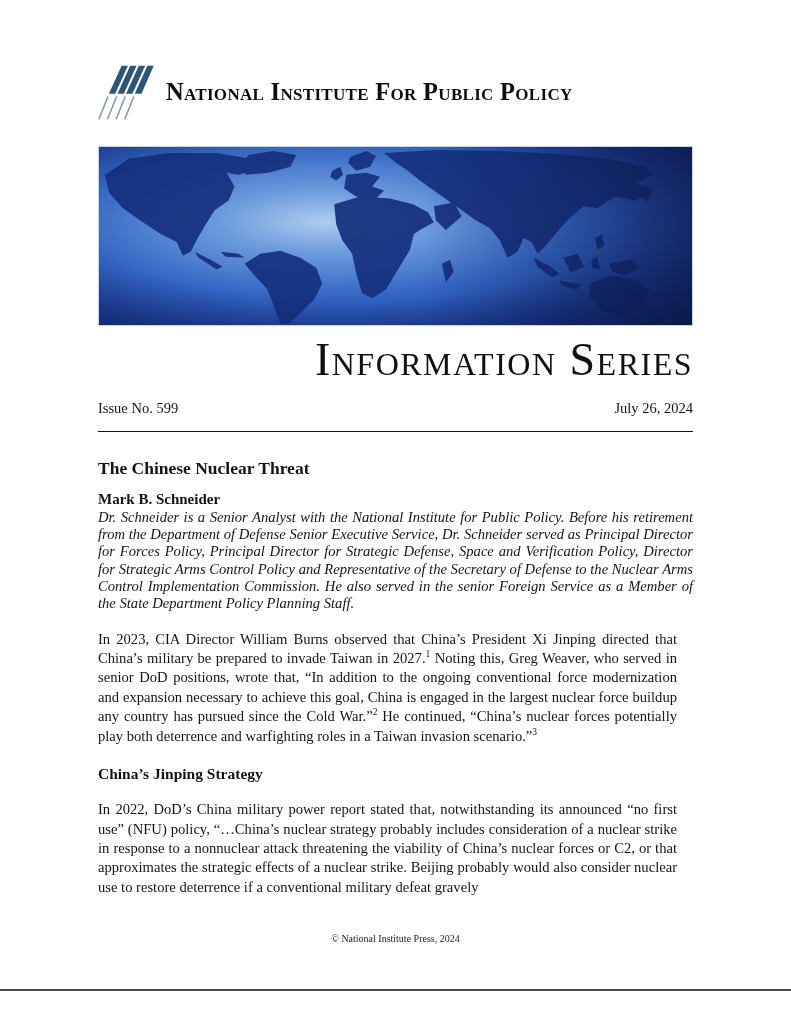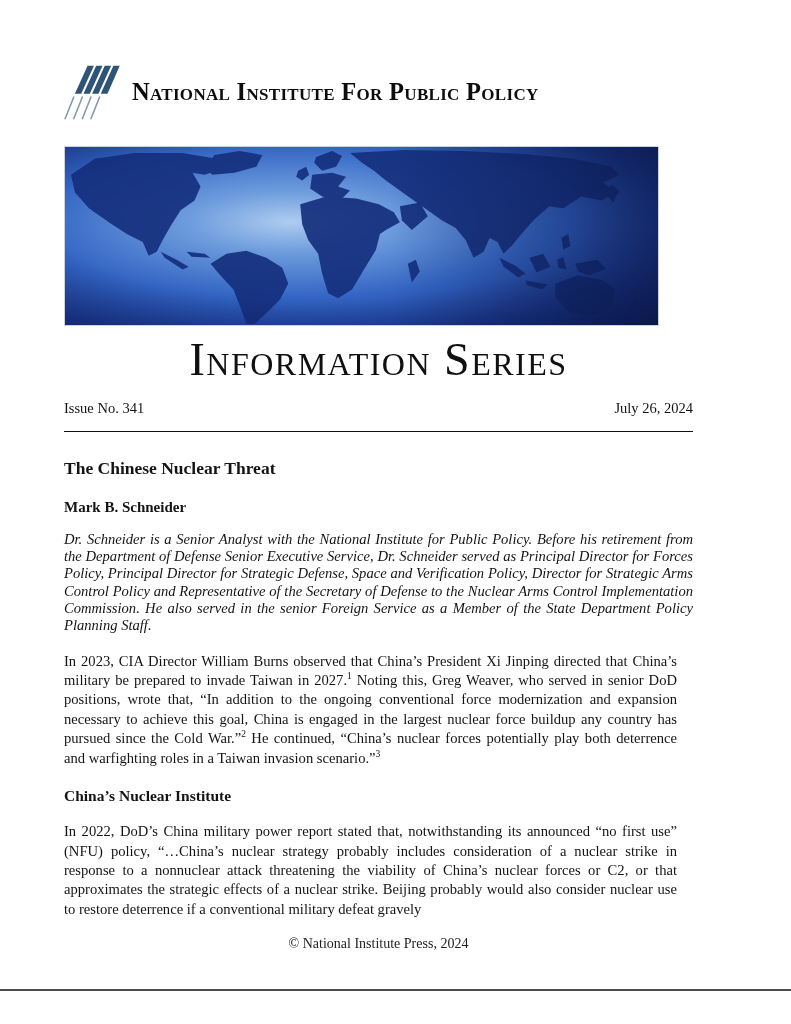--- a/index.html
+++ b/index.html
@@ -1,69 +1,69 @@
 <!DOCTYPE html>
 <html><head>
 <meta charset="utf-8">
 <style>
   html,body { margin:0; padding:0; }
   body {
     width:791px; height:1024px; overflow:hidden; position:relative;
     background:#ffffff; color:#141414;
     font-family:"Liberation Serif","DejaVu Serif",serif;
   }
-  .page { padding:58px 98px 0 64px; }
+  .page { padding:58px 98px 0 98px; }
 
   
   .masthead-header { display:flex; align-items:center; gap:10px; height:68px; }
   .logo { width:58px; height:66px; flex:0 0 auto; }
   .org-name {
     font-variant:small-caps; font-weight:bold; font-size:24.5px;
     letter-spacing:0.3px; white-space:nowrap; color:#0d0d0d;
   }
 
   
   .map-banner {
     margin-top:20px; width:595px; height:180px; box-sizing:border-box;
     border:1px solid #c9d2de; background:#2b57b8;
   }
   .map-banner svg { display:block; width:100%; height:100%; }
 
   
   .series-title {
-    margin:8px 0 0 0; text-align:center; font-weight:normal;
+    margin:8px 0 0 0; text-align:right; font-weight:normal;
     font-variant:small-caps; font-size:46px; letter-spacing:1.5px;
     line-height:1.12; color:#101010;
   }
 
   .issue-row {
     display:flex; justify-content:space-between;
     margin-top:14px; font-size:14.5px;
   }
 
   .rule { border:none; border-top:1.5px solid #111; margin:14px 0 0 0; }
 
   .article-title { margin:26px 0 0 0; font-size:17.5px; font-weight:bold; }
 
-  .author { margin-top:20px; font-size:15px; font-weight:bold; }
+  .author { margin-top:12px; font-size:15px; font-weight:bold; }
 
   .bio {
-    margin:15px 0 0 0; font-style:italic; font-size:14.6px;
+    margin:1px 0 0 0; font-style:italic; font-size:14.6px;
     line-height:1.19; text-align:justify;
   }
 
   .body-para {
     margin:17px 16px 0 0; font-size:14.6px; line-height:1.33;
     text-align:justify;
   }
   .body-para sup { font-size:9.5px; line-height:0; }
 
   .section-heading { margin:19px 0 0 0; font-size:15.5px; font-weight:bold; }
 
-  .footer { margin-top:17px; text-align:center; font-size:14px; color:#222; }
+  .footer { margin-top:36px; text-align:center; font-size:10px; color:#222; }
 
   .page-edge {
     position:absolute; left:0; right:0; top:989px; height:2px;
     background:#4d4d4d;
   }
 </style>
 </head>
 <body>
 
 <div class="page">
@@ -131,35 +131,35 @@
         <path d="M568,158 574,154 577,165 570,172 Z"></path>
       </g>
       <rect width="595" height="180" fill="url(#darkright)"></rect>
       <rect width="595" height="180" fill="url(#vign)"></rect>
     </svg>
   </div>
 
   <h1 class="series-title">Information Series</h1>
 
   <div class="issue-row">
-    <span>Issue No. 341</span>
+    <span>Issue No. 599</span>
     <span>July 26, 2024</span>
   </div>
 
   <hr class="rule">
 
   <h2 class="article-title">The Chinese Nuclear Threat</h2>
 
   <div class="author">Mark B. Schneider</div>
 
   <p class="bio">Dr. Schneider is a Senior Analyst with the National Institute for Public Policy. Before his retirement from the Department of Defense Senior Executive Service, Dr. Schneider served as Principal Director for Forces Policy, Principal Director for Strategic Defense, Space and Verification Policy, Director for Strategic Arms Control Policy and Representative of the Secretary of Defense to the Nuclear Arms Control Implementation Commission. He also served in the senior Foreign Service as a Member of the State Department Policy Planning Staff.</p>
 
   <p class="body-para"><span>In 2023, CIA Director William Burns observed that China’s President Xi Jinping directed that China’s military be prepared to invade Taiwan in 2027.</span><sup>1</sup><span> Noting this, Greg Weaver, who served in senior DoD positions, wrote that, “In addition to the ongoing conventional force modernization and expansion necessary to achieve this goal, China is engaged in the largest nuclear force buildup any country has pursued since the Cold War.”</span><sup>2</sup><span> He continued, “China’s nuclear forces potentially play both deterrence and warfighting roles in a Taiwan invasion scenario.”</span><sup>3</sup></p>
 
-  <h3 class="section-heading">China’s Nuclear Institute</h3>
+  <h3 class="section-heading">China’s Jinping Strategy</h3>
 
   <p class="body-para">In 2022, DoD’s China military power report stated that, notwithstanding its announced “no first use” (NFU) policy, “…China’s nuclear strategy probably includes consideration of a nuclear strike in response to a nonnuclear attack threatening the viability of China’s nuclear forces or C2, or that approximates the strategic effects of a nuclear strike. Beijing probably would also consider nuclear use to restore deterrence if a conventional military defeat gravely</p>
 
   <footer class="footer">
     <span>© National Institute Press, 2024</span>
   </footer>
 
 </div>
 
 <div class="page-edge"></div>

